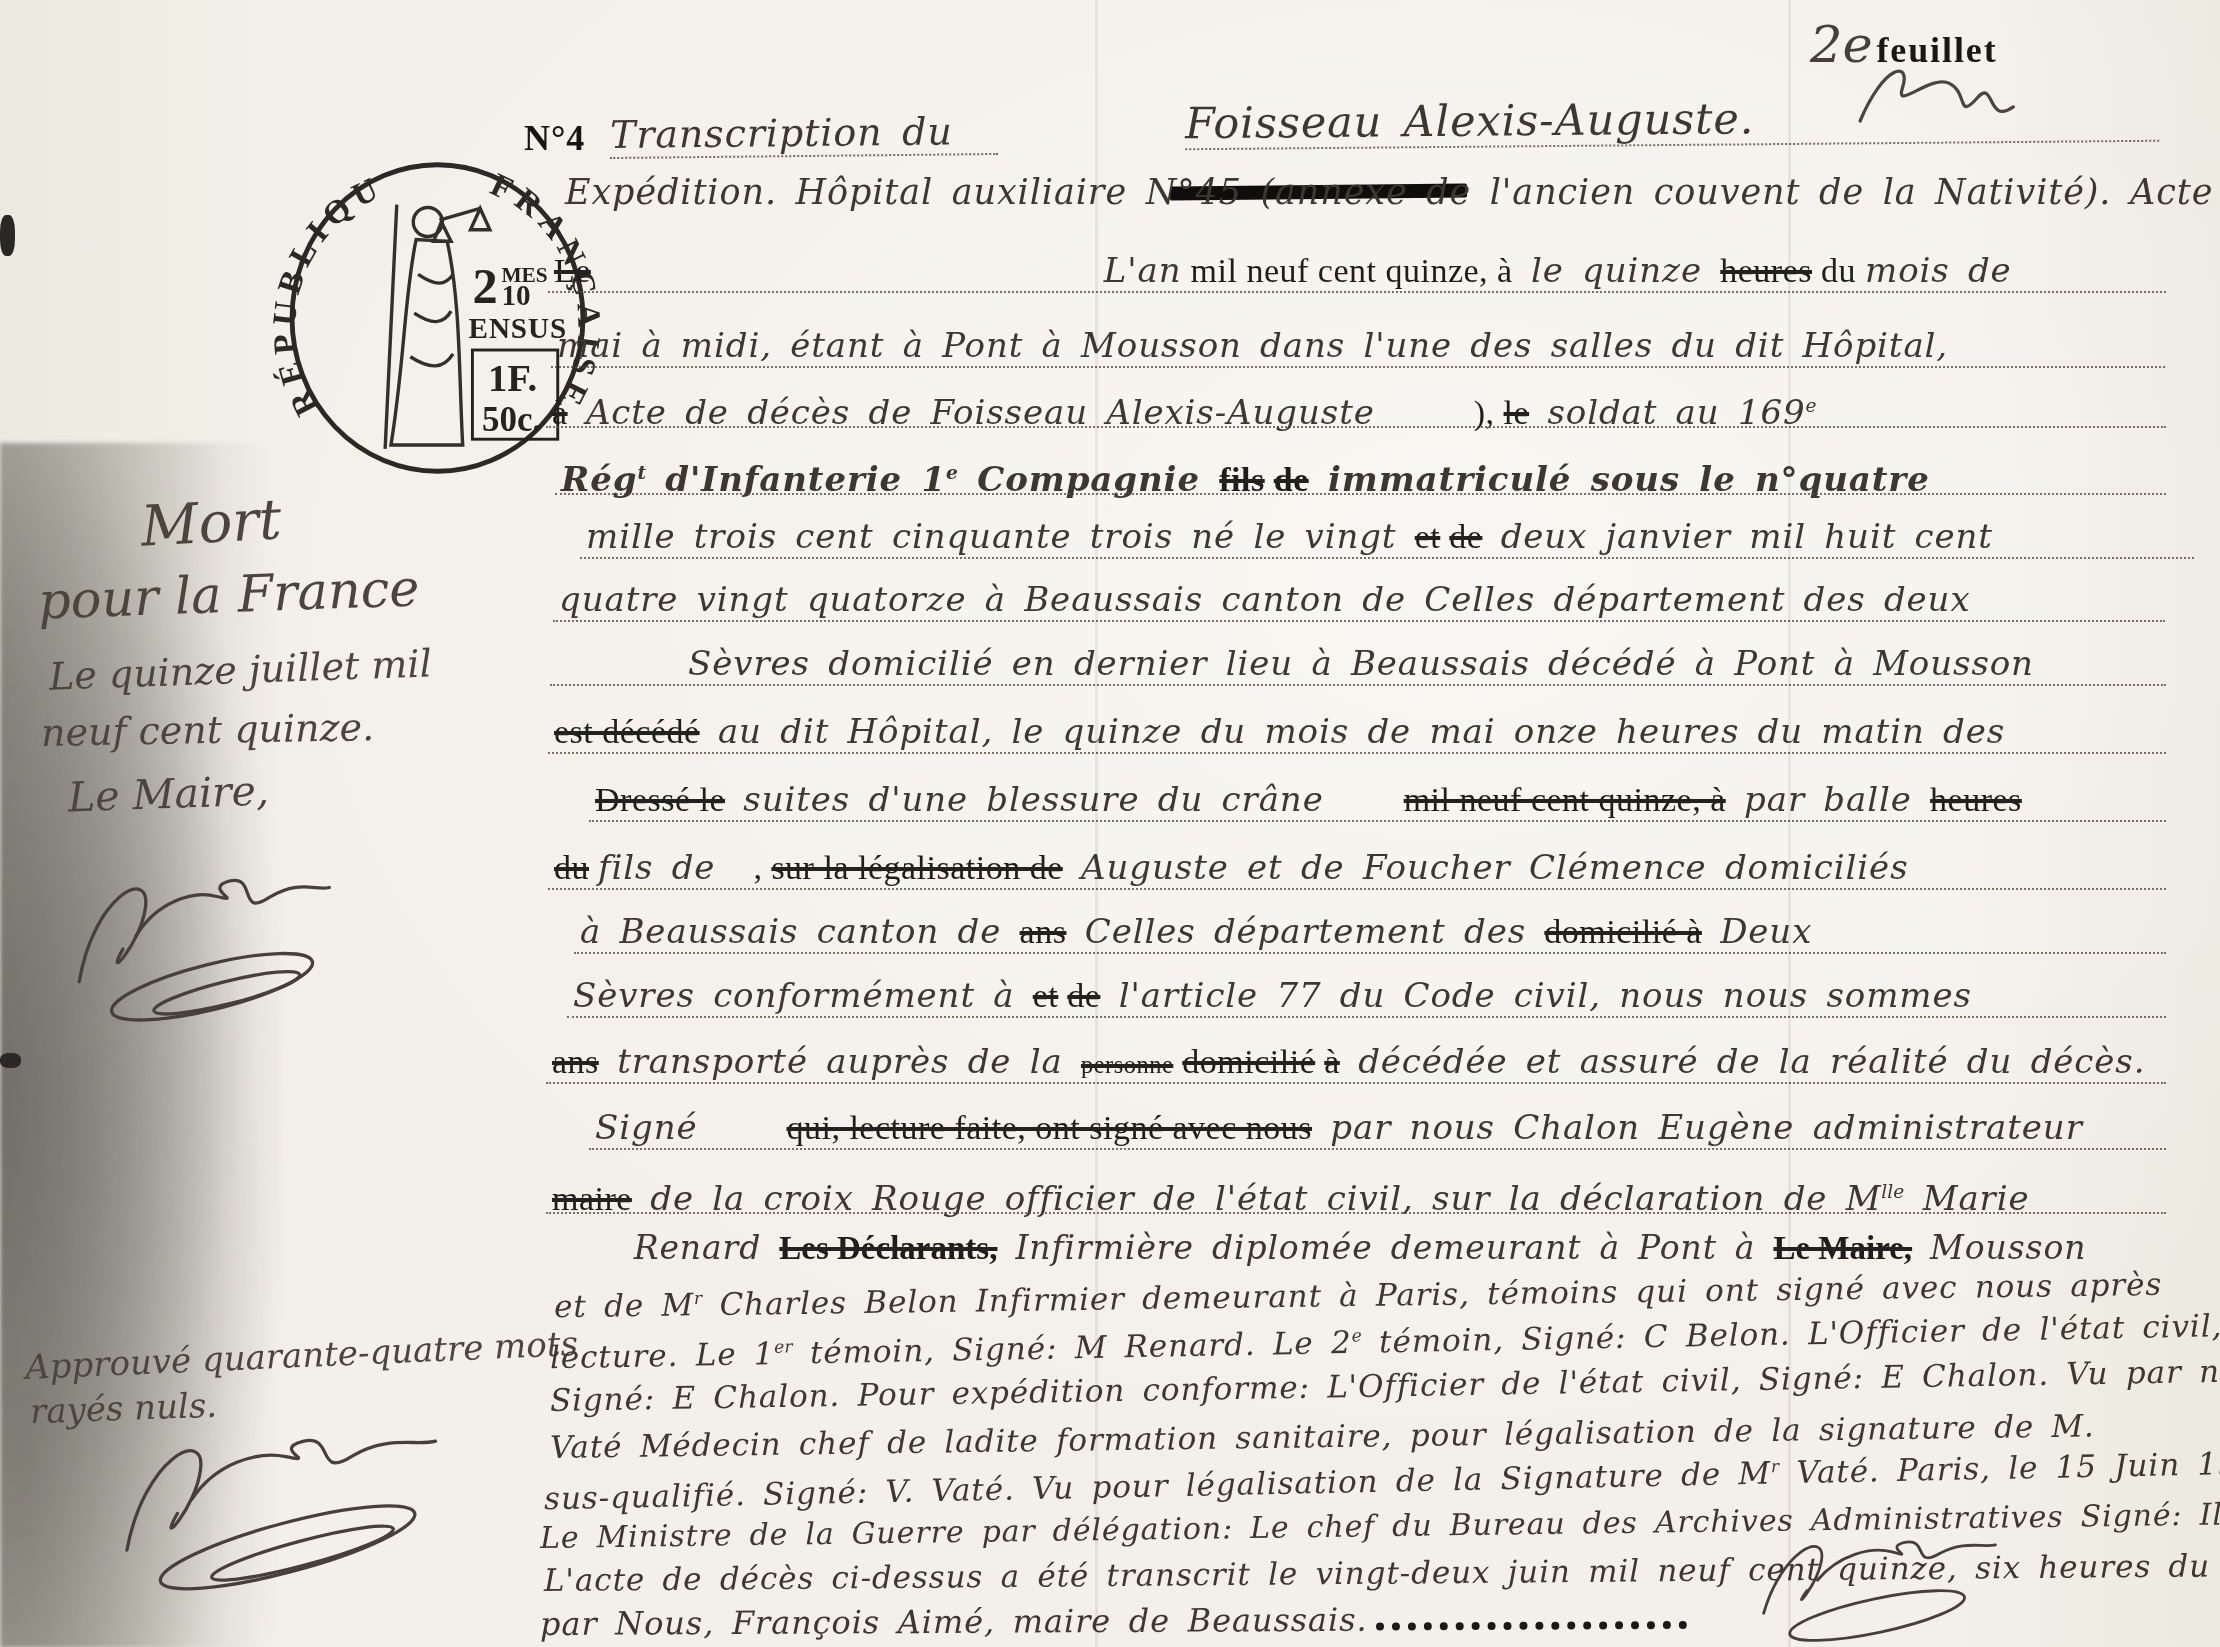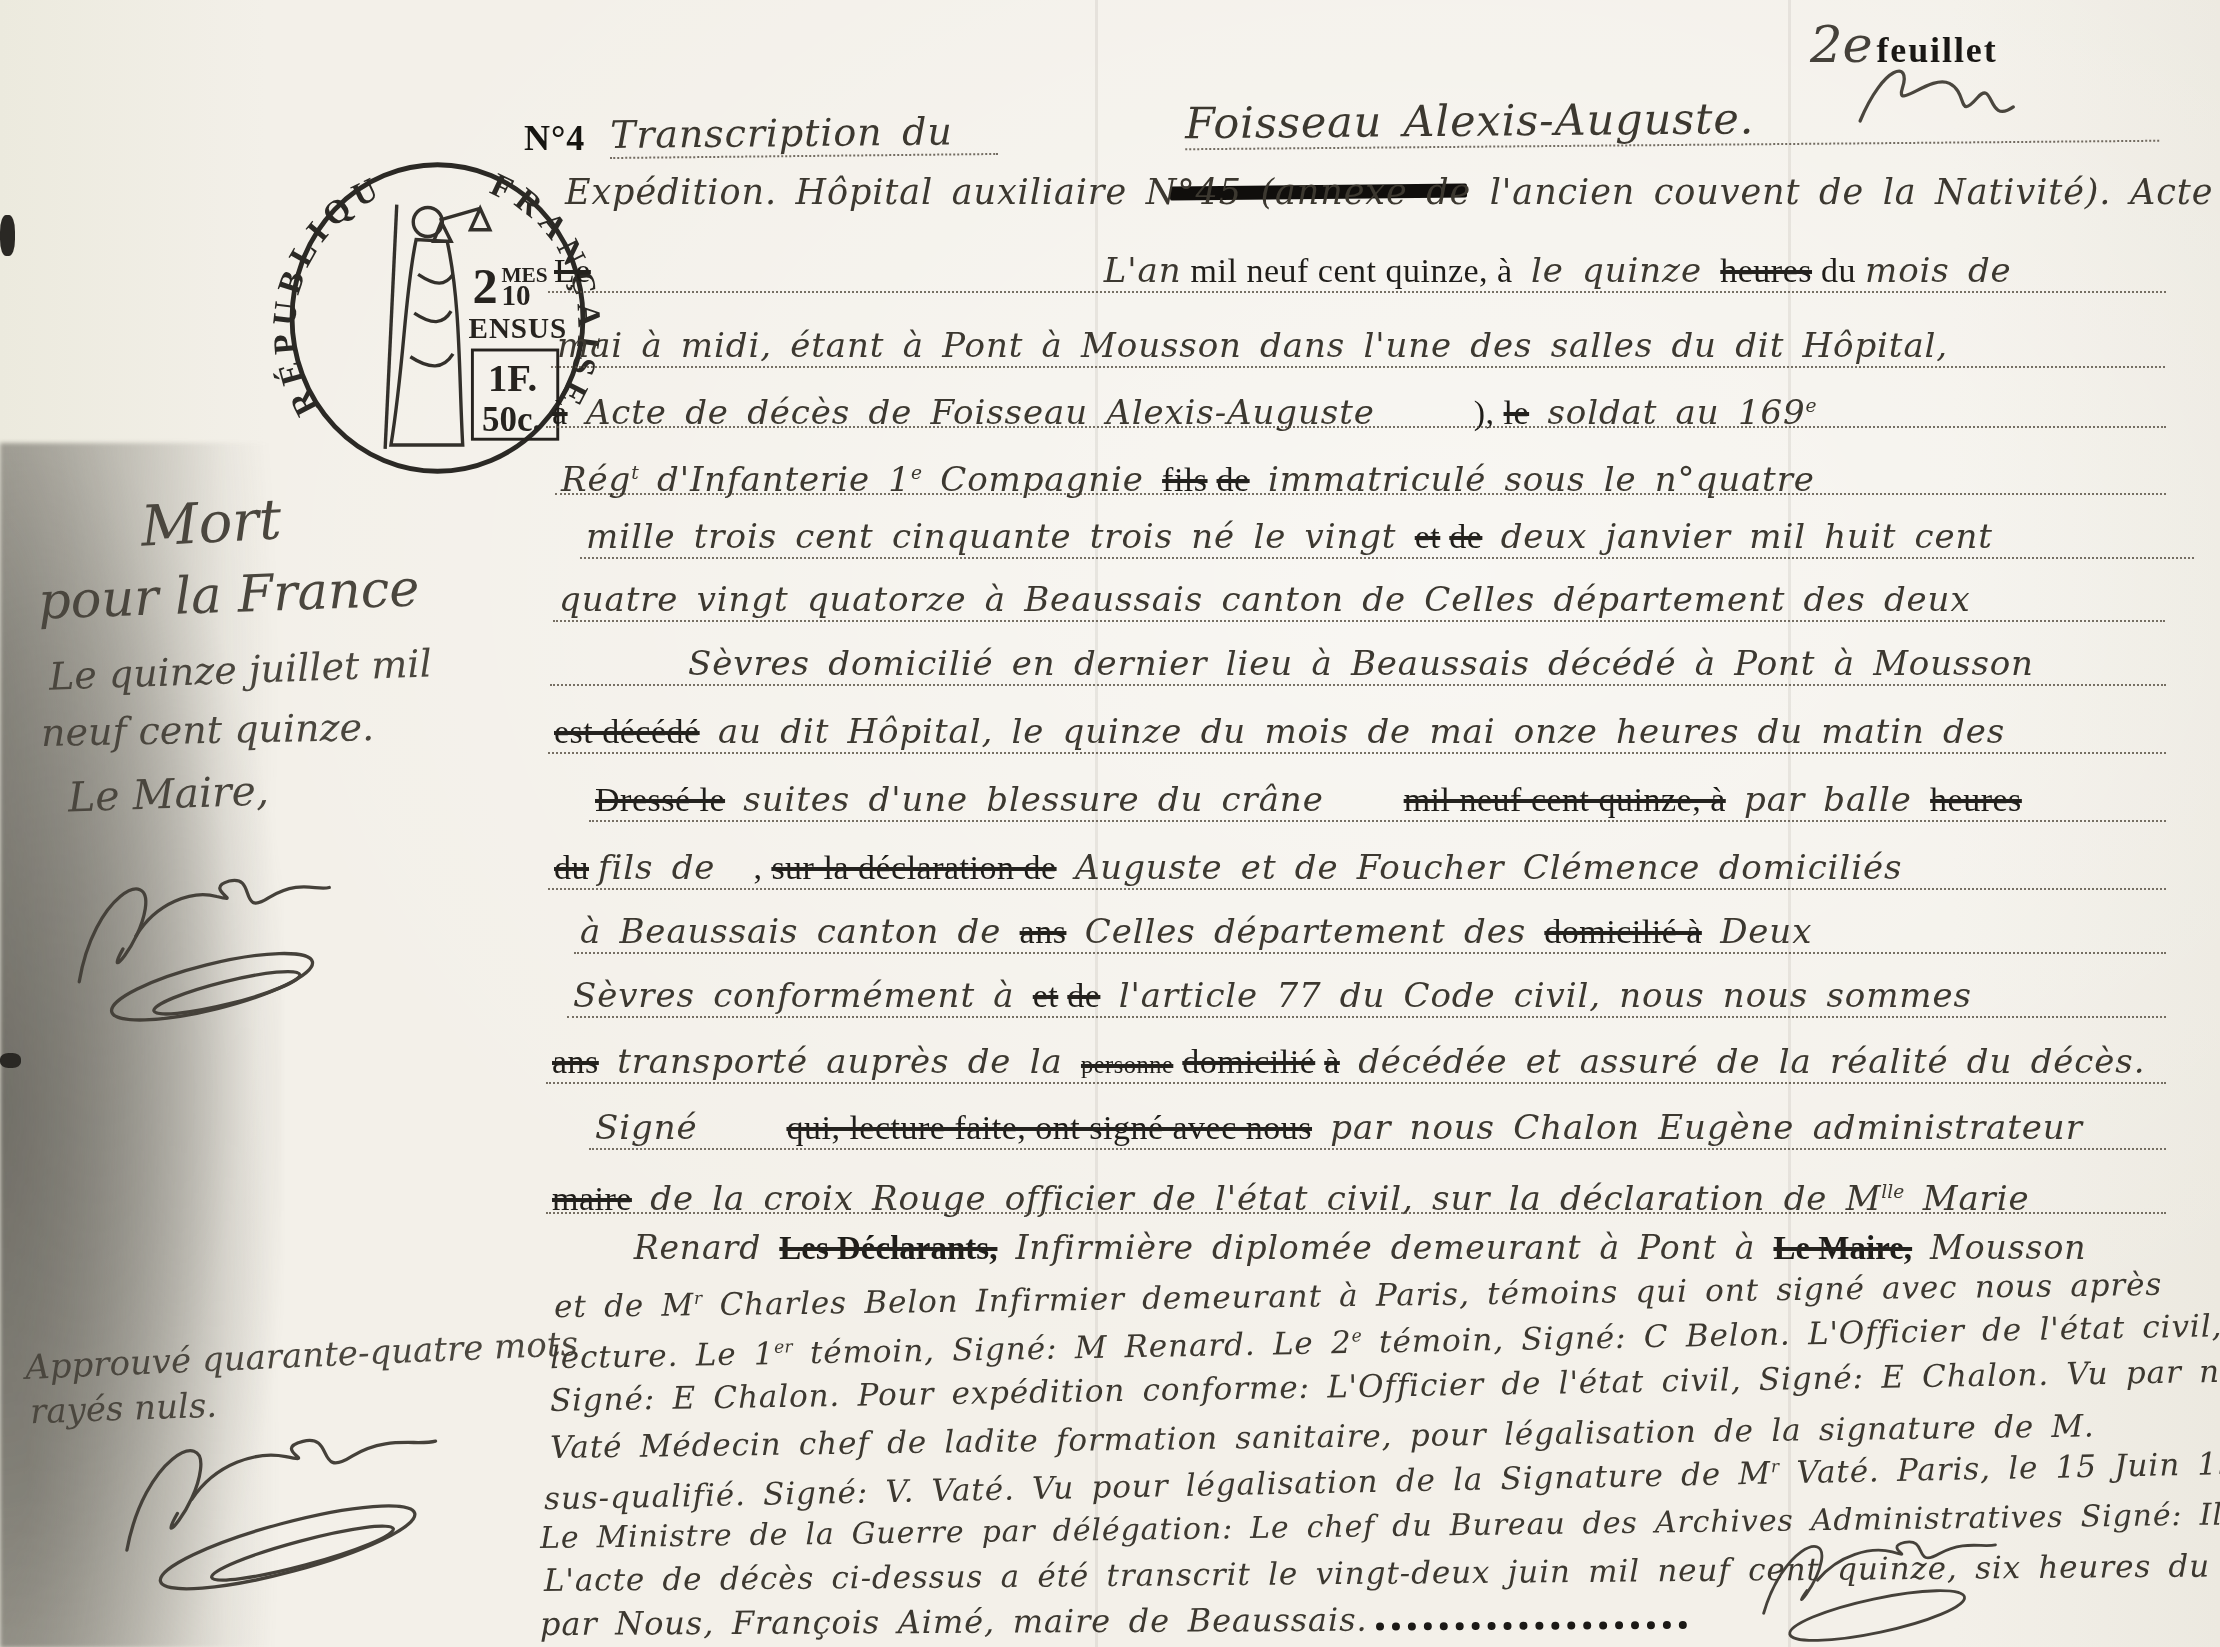--- a/index.html
+++ b/index.html
@@ -153,27 +153,27 @@
       <path d="M90,65 C115,40 150,34 172,42 C198,52 162,36 186,33 C212,30 192,62 222,48 C250,36 268,46 282,44"></path>
       <ellipse cx="150" cy="108" rx="95" ry="18" transform="rotate(-7 150 108)"></ellipse>
     </g>
   </svg>
 
   <div id="body-host">
       <div class="line" style="top: 169px; left: 565px; width: 1601px; font-size: 35px;"><span class="h">Expédition.  Hôpital auxiliaire N°45 (annexe de l'ancien couvent de la Nativité).  Acte de décès.</span></div>
       <div class="line ul" style="top: 247px; left: 554px; width: 1612px;"><span class="p st">Le</span><span class="gap" style="width: 513px;"></span><span class="h">L'an</span><span class="p"> mil neuf cent quinze, à</span><span class="h"> le quinze </span><span class="p st">heures</span><span class="p"> du </span><span class="h">mois de</span></div>
       <div class="line ul" style="top: 322px; left: 557px; width: 1608px;"><span class="h">mai à midi, étant à Pont à Mousson dans l'une des salles du dit Hôpital,</span></div>
       <div class="line ul" style="top: 382px; left: 552px; width: 1614px;"><span class="p st">à</span><span class="h">  Acte de décès de Foisseau Alexis-Auguste</span><span class="gap" style="width: 99px;"></span><span class="p">), </span><span class="p st">le</span><span class="h"> soldat au 169</span><span class="h sup">e</span></div>
-      <div class="line ul" style="top: 449px; left: 561px; width: 1605px;"><span class="h">Rég</span><span class="h sup">t</span><span class="h"> d'Infanterie 1</span><span class="h sup">e</span><span class="h"> Compagnie  </span><span class="p st">fils</span><span class="p">  </span><span class="p st">de</span><span class="h"> immatriculé sous le n°quatre</span></div>
+      <div class="line ul" style="top: 449px; left: 561px; width: 1605px; font-weight: bold;"><span class="h">Rég</span><span class="h sup">t</span><span class="h"> d'Infanterie 1</span><span class="h sup">e</span><span class="h"> Compagnie  </span><span class="p st">fils</span><span class="p">  </span><span class="p st">de</span><span class="h"> immatriculé sous le n°quatre</span></div>
       <div class="line ul" style="top: 513px; left: 557px; width: 1608px; margin-left: 29px;"><span class="h">mille trois cent cinquante trois né le vingt </span><span class="p st">et</span><span class="p">  </span><span class="p st">de</span><span class="h"> deux janvier mil huit cent</span></div>
       <div class="line ul" style="top: 576px; left: 559px; width: 1606px;"><span class="h">quatre vingt quatorze à Beaussais canton de Celles département des deux</span></div>
       <div class="line ul" style="top: 640px; left: 556px; width: 1610px; text-align: center;"><span class="h">Sèvres domicilié en dernier lieu à Beaussais décédé à Pont à Mousson</span></div>
       <div class="line ul" style="top: 708px; left: 554px; width: 1612px;"><span class="p st">est décédé</span><span class="h"> au dit Hôpital, le quinze du mois de mai onze heures du matin des</span></div>
       <div class="line ul" style="top: 776px; left: 595px; width: 1571px;"><span class="p st">Dressé le</span><span class="h"> suites d'une blessure du crâne</span><span class="gap" style="width: 80px;"></span><span class="p st">mil neuf cent quinze, à</span><span class="h"> par balle </span><span class="p st">heures</span></div>
-      <div class="line ul" style="top: 844px; left: 554px; width: 1612px;"><span class="p st">du</span><span class="p">  </span><span class="h">fils de</span><span class="gap" style="width: 38px;"></span><span class="p">, </span><span class="p st">sur la déclaration de</span><span class="h"> Auguste et de Foucher Clémence domiciliés</span></div>
+      <div class="line ul" style="top: 844px; left: 554px; width: 1612px;"><span class="p st">du</span><span class="p">  </span><span class="h">fils de</span><span class="gap" style="width: 38px;"></span><span class="p">, </span><span class="p st">sur la légalisation de</span><span class="h"> Auguste et de Foucher Clémence domiciliés</span></div>
       <div class="line ul" style="top: 908px; left: 580px; width: 1586px;"><span class="h">à Beaussais canton de </span><span class="p st">ans</span><span class="h"> Celles département des </span><span class="p st">domicilié à</span><span class="h"> Deux</span></div>
       <div class="line ul" style="top: 972px; left: 573px; width: 1593px;"><span class="h">Sèvres conformément à </span><span class="p st">et</span><span class="p">  </span><span class="p st">de</span><span class="h"> l'article 77 du Code civil, nous nous sommes</span></div>
       <div class="line ul" style="top: 1038px; left: 552px; width: 1614px;"><span class="p st">ans</span><span class="h"> transporté auprès de la </span><span class="p st sm">personne</span><span class="p"> </span><span class="p st">domicilié</span><span class="p">  </span><span class="p st">à</span><span class="h"> décédée et assuré de la réalité du décès.</span></div>
       <div class="line ul" style="top: 1104px; left: 595px; width: 1571px;"><span class="h">Signé</span><span class="gap" style="width: 89px;"></span><span class="p st">qui, lecture faite, ont signé avec nous</span><span class="h"> par nous Chalon Eugène administrateur</span></div>
       <div class="line ul" style="top: 1168px; left: 552px; width: 1614px;"><span class="p st">maire</span><span class="h"> de la croix Rouge officier de l'état civil, sur la déclaration de M</span><span class="h sup">lle</span><span class="h"> Marie</span></div>
       <div class="line" style="top: 1224px; left: 554px; width: 1612px; font-size: 33px; text-align: center;"><span class="h">Renard  </span><span class="pb st">Les Déclarants,</span><span class="h"> Infirmière diplomée demeurant à Pont à   </span><span class="pb st">Le Maire,</span><span class="h"> Mousson</span></div>
       <div class="line" style="top: 1277px; left: 554px; width: 1612px; font-size: 31px; transform: rotate(-0.8deg);"><span class="h">et de M</span><span class="h sup">r</span><span class="h"> Charles Belon Infirmier demeurant à Paris, témoins qui ont signé avec nous après</span></div>
       <div class="line" style="top: 1328px; left: 550px; width: 1616px; font-size: 31px; transform: rotate(-1.1deg);"><span class="h">lecture.  Le 1</span><span class="h sup">er</span><span class="h"> témoin, Signé: M Renard.  Le 2</span><span class="h sup">e</span><span class="h"> témoin, Signé: C Belon.  L'Officier de l'état civil,</span></div>
       <div class="line" style="top: 1377px; left: 550px; width: 1616px; font-size: 31px; transform: rotate(-1deg);"><span class="h">Signé: E Chalon. Pour expédition conforme: L'Officier de l'état civil, Signé: E Chalon.  Vu par nous</span></div>
       <div class="line" style="top: 1424px; left: 550px; width: 1616px; font-size: 31px; transform: rotate(-0.8deg);"><span class="h">Vaté Médecin chef de ladite formation sanitaire, pour légalisation de la signature de M.</span></div>

